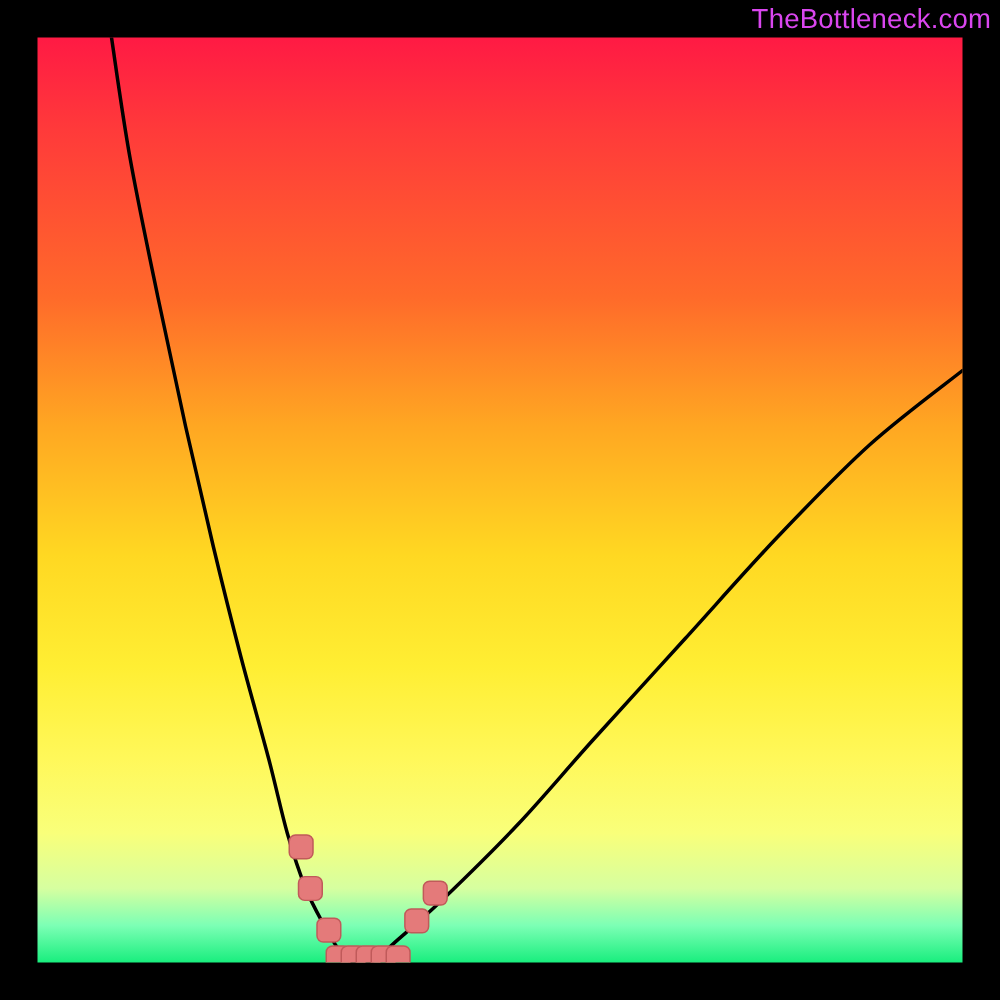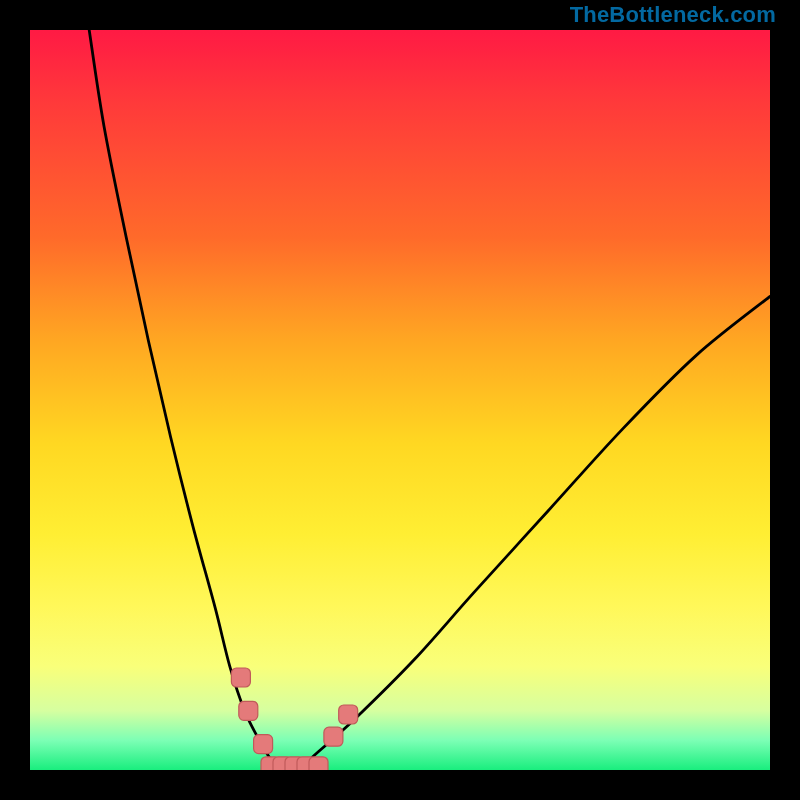--- a/index.html
+++ b/index.html
@@ -33,24 +33,24 @@
       #fff85a 78%,
       #f9ff7a 86%,
       #d6ffa0 92%,
       #7cffb5 96%,
       #19ee7e 100%
     );
   }
   .watermark {
     position: absolute;
     top: 2px;
-    right: 24px;
-    color: #0369a1;
+    right: 7px;
+    color: #d946ef;
     font-size: 22px;
-    font-weight: 700;
+    font-weight: 400;
     letter-spacing: 0.2px;
     user-select: none;
   }
   svg.curve {
     position: absolute;
     left: 0;
     top: 0;
     width: 740px;
     height: 740px;
   }

